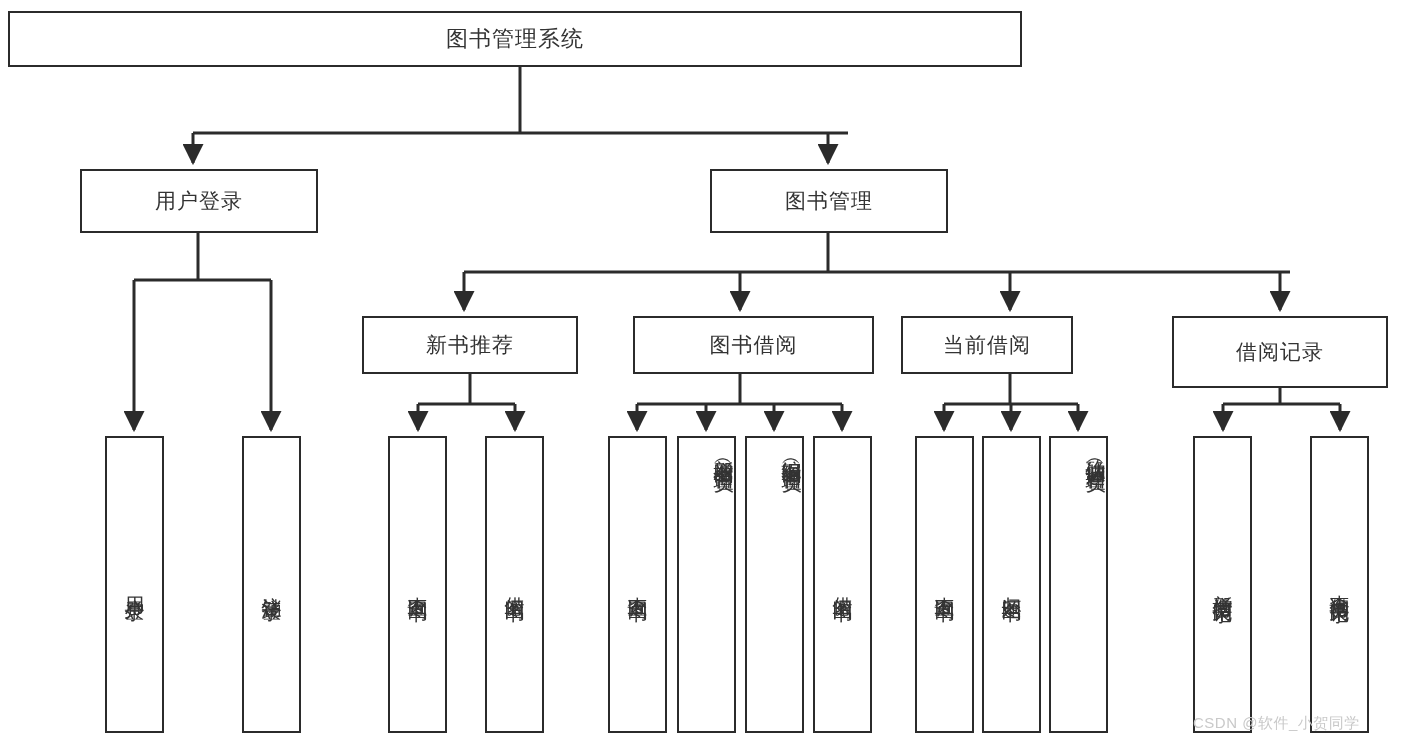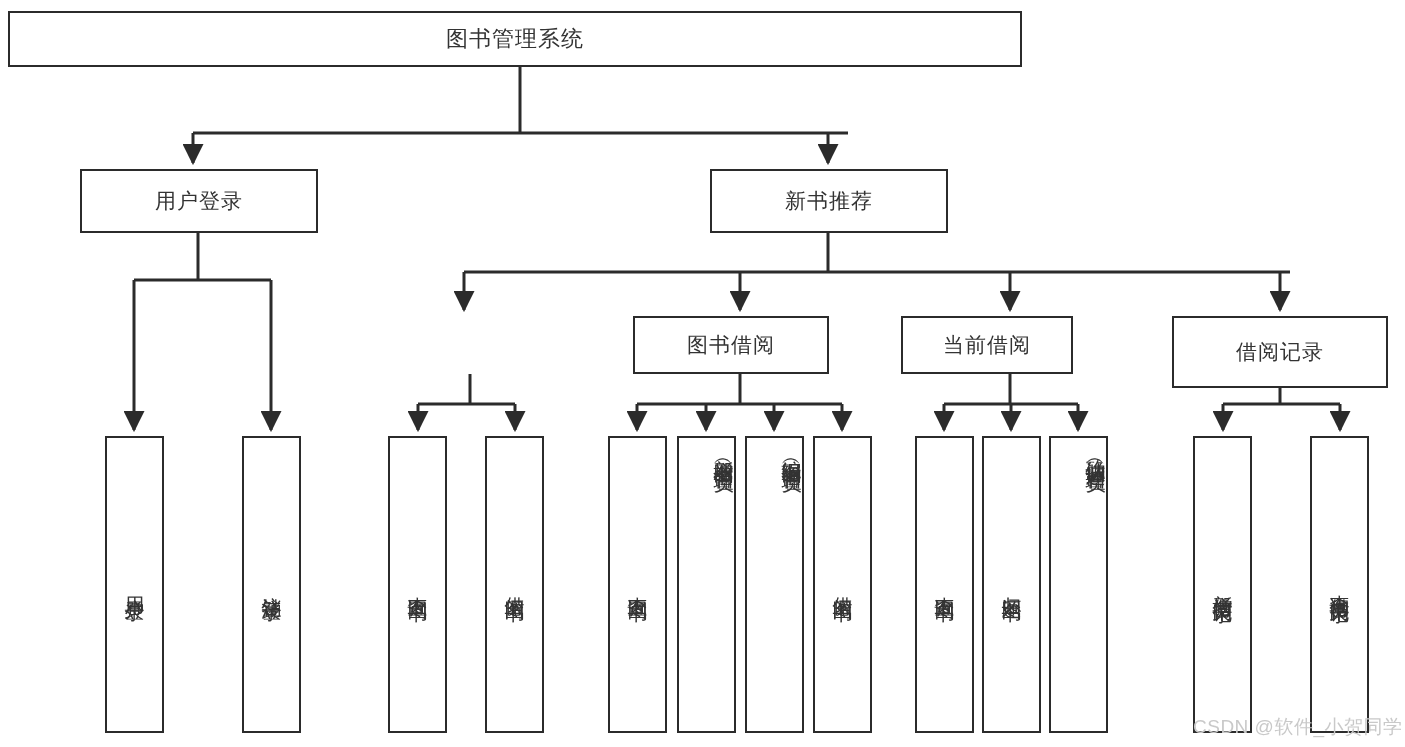--- a/index.html
+++ b/index.html
@@ -62,21 +62,21 @@
   }
   .node.vert.centered {
     align-items: center;
     justify-content: center;
     padding-top: 0;
   }
   .watermark {
     position: absolute;
     left: 1193px;
     top: 714px;
-    font-size: 19px;
+    font-size: 15px;
     color: #c9c9c9;
     white-space: nowrap;
     letter-spacing: 0.5px;
   }
 </style>
 </head>
 <body>
 
 <div id="canvas">
 
@@ -131,24 +131,27 @@
   </svg>
 
   <div class="node horiz root" style="left:8px; top:11px; width:1014px; height:56px;">
     <span>图书管理系统</span>
   </div>
 
   <div class="node horiz" style="left:80px; top:169px; width:238px; height:64px;">
     <span>用户登录</span>
   </div>
   <div class="node horiz" style="left:710px; top:169px; width:238px; height:64px;">
+    <span>图书管理</span>
+  </div>
+
+  <div class="node horiz" style="left:362px; top:316px; width:216px; height:58px;">
     <span>新书推荐</span>
   </div>
-
-  <div class="node horiz" style="left:633px; top:316px; width:196px; height:58px;">
+  <div class="node horiz" style="left:633px; top:316px; width:241px; height:58px;">
     <span>图书借阅</span>
   </div>
   <div class="node horiz" style="left:901px; top:316px; width:172px; height:58px;">
     <span>当前借阅</span>
   </div>
   <div class="node horiz" style="left:1172px; top:316px; width:216px; height:72px;">
     <span>借阅记录</span>
   </div>
 
   <div class="node vert centered" style="left:105px; top:436px; width:59px; height:297px;">

